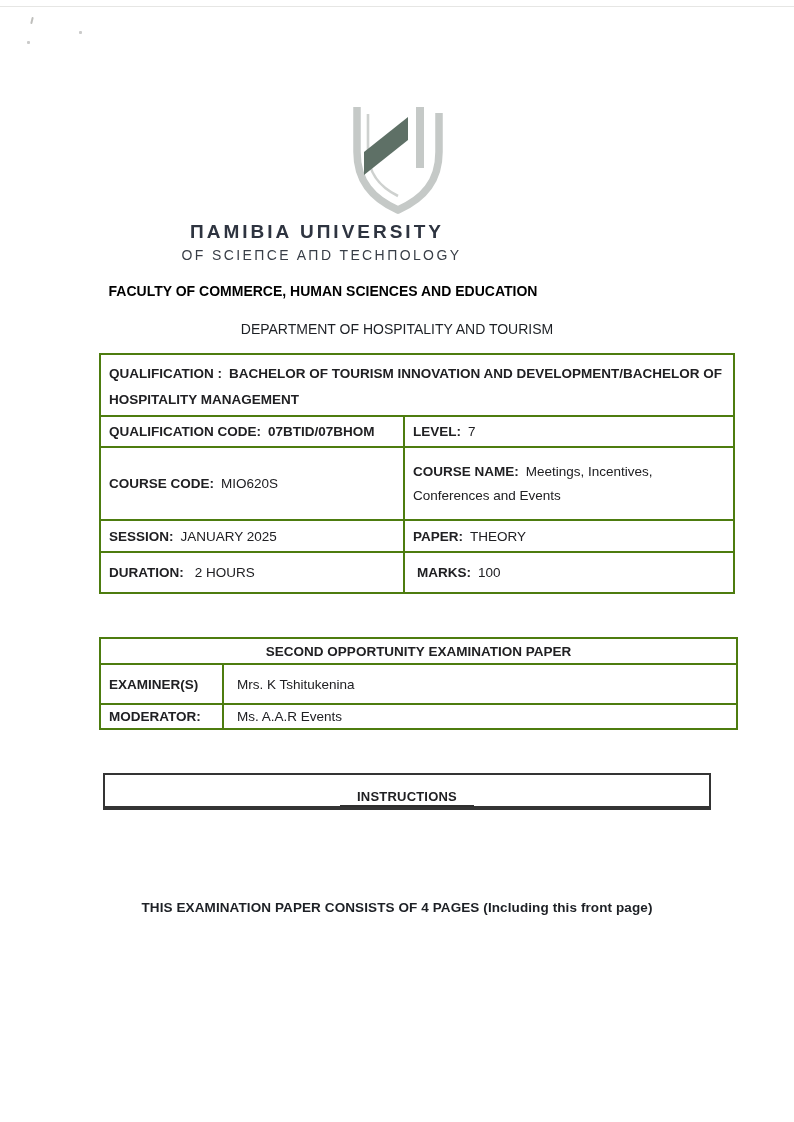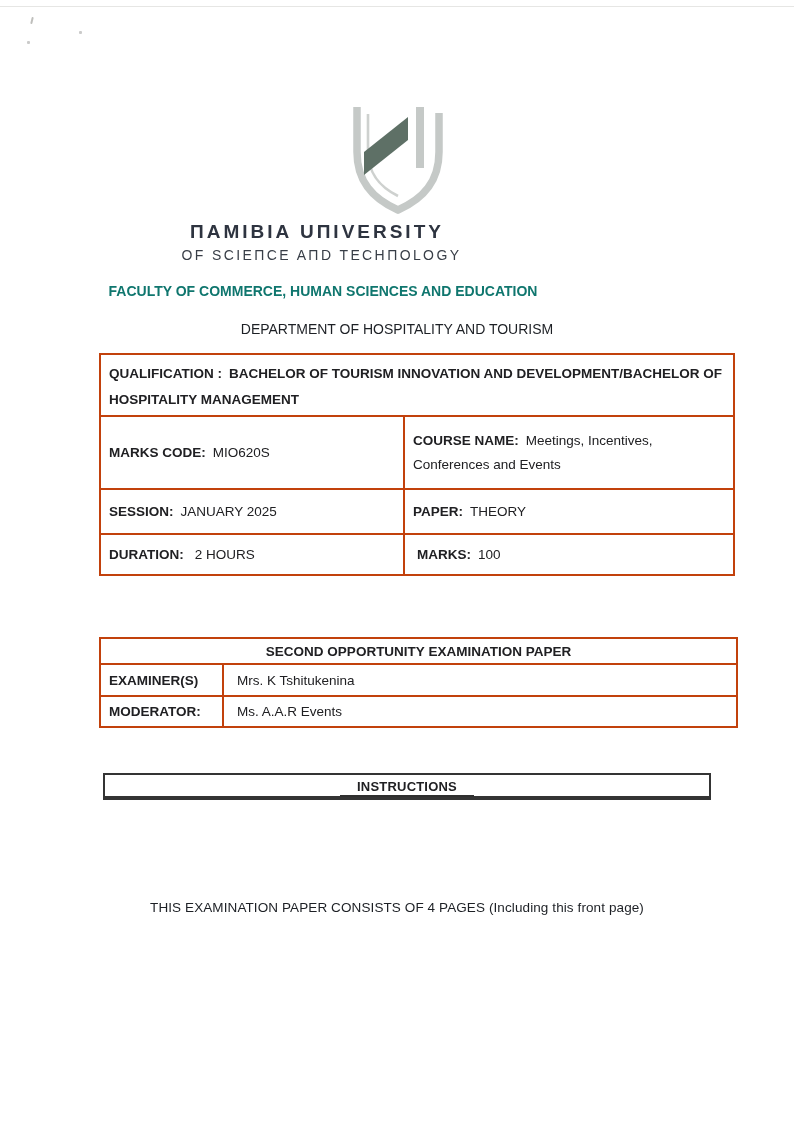--- a/index.html
+++ b/index.html
@@ -29,64 +29,64 @@
     left:0;top:221px;width:634px;text-align:center;
     font-size:19px;font-weight:700;letter-spacing:3px;color:#2e3440;
   }
   .wordmark2{
     left:0;top:247px;width:643px;text-align:center;
     font-size:14px;font-weight:500;letter-spacing:2.4px;color:#383e47;
   }
 
   .faculty{
     left:0;top:283px;width:646px;text-align:center;
-    font-size:14px;font-weight:700;color:#0f766e;
+    font-size:14px;font-weight:700;color:#000000;
   }
   .department{
     left:0;top:321px;width:794px;text-align:center;
     font-size:14px;font-weight:400;color:#1d2025;
   }
 
   table{border-collapse:collapse;table-layout:fixed;}
-  td,th{border:2px solid #c2410c;font-size:13.5px;color:#202023;
+  td,th{border:2px solid #4d7c0f;font-size:13.5px;color:#202023;
         padding:2px 4px 2px 8px;vertical-align:middle;text-align:left;}
   .lbl{font-weight:700;}
   .val{margin-left:7px;}
 
   .t1{left:99px;top:353px;width:634px;}
   .t1 .r1 td{vertical-align:top;padding-top:6px;line-height:26px;font-weight:700;padding-right:6px;}
   .t1 .bold-val .val{font-weight:700;}
   .t1 .coursename{padding-right:58px;line-height:24px;}
 
   .t2{left:99px;top:637px;width:637px;}
   .t2 th{text-align:center;font-weight:700;padding:2px 20px;}
   .t2 .vcell{padding-left:13px;}
 
   .instructions{
     left:103px;top:773px;width:604px;
     border:2px solid #343434;background:#fff;
   }
   .instructions .ihead{
     text-align:center;border-bottom:2px solid #343434;
-    padding:2px 0 1px 0;
+    padding:12px 0 1px 0;
   }
   .instructions .ihead span{
     font-size:13px;font-weight:700;letter-spacing:.2px;
     border-bottom:2px solid #2f2f2f;padding:0 17px 1px 17px;
   }
   .instructions ol{
     margin:6px 0 9px 0;padding-left:48px;
   }
   .instructions li{
     font-size:13.5px;line-height:21px;margin-bottom:5px;padding-left:5px;color:#1e1e20;
   }
 
   .footer-note{
     left:0;top:900px;width:794px;text-align:center;
-    font-size:13.5px;font-weight:400;color:#1d2025;letter-spacing:0.1px;
+    font-size:13.5px;font-weight:700;color:#1d2025;letter-spacing:0.1px;
   }
 </style>
 </head>
 <body>
 
 <div class="page">
 
   <div class="abs top-scan-line"></div>
   <div class="abs speck speck1"></div>
   <div class="abs speck speck2"></div>
@@ -111,49 +111,53 @@
 
   <table class="abs t1">
     <colgroup>
         <col style="width:304px">
         <col style="width:330px">
       </colgroup>
     <tbody>
         <tr class="r1" style="height:55px">
       <td colspan="2"><span class="lbl">QUALIFICATION :</span><span class="val">BACHELOR OF TOURISM INNOVATION AND DEVELOPMENT/BACHELOR OF HOSPITALITY MANAGEMENT</span></td>
     </tr>
+    <tr style="height:31px">
+      <td class="bold-val"><span class="lbl">QUALIFICATION CODE:</span><span class="val">07BTID/07BHOM</span></td>
+      <td><span class="lbl">LEVEL:</span><span class="val">7</span></td>
+    </tr>
     <tr style="height:73px">
-      <td><span class="lbl">MARKS CODE:</span><span class="val">MIO620S</span></td>
+      <td><span class="lbl">COURSE CODE:</span><span class="val">MIO620S</span></td>
       <td class="coursename"><span class="lbl">COURSE NAME:</span><span class="val">Meetings, Incentives, Conferences and Events</span></td>
     </tr>
-    <tr style="height:45px">
+    <tr style="height:32px">
       <td><span class="lbl">SESSION:</span><span class="val">JANUARY 2025</span></td>
       <td><span class="lbl">PAPER:</span><span class="val">THEORY</span></td>
     </tr>
     <tr style="height:41px">
       <td><span class="lbl">DURATION:</span><span class="val" style="margin-left:11px">2 HOURS</span></td>
       <td><span class="lbl" style="margin-left:4px">MARKS:</span><span class="val">100</span></td>
     </tr>
   </tbody>
     </table>
 
   <table class="abs t2">
     <colgroup>
         <col style="width:123px">
         <col style="width:514px">
       </colgroup>
     <tbody>
         <tr style="height:26px">
       <th colspan="2">SECOND OPPORTUNITY EXAMINATION PAPER</th>
     </tr>
-    <tr style="height:32px">
+    <tr style="height:40px">
       <td class="lbl">EXAMINER(S)</td>
       <td class="vcell">Mrs. K Tshitukenina</td>
     </tr>
-    <tr style="height:31px">
+    <tr style="height:25px">
       <td class="lbl">MODERATOR:</td>
       <td class="vcell">Ms. A.A.R Events</td>
     </tr>
   </tbody>
     </table>
 
   <div class="abs instructions">
     <div class="ihead">
       <span>INSTRUCTIONS</span>
     </div>

